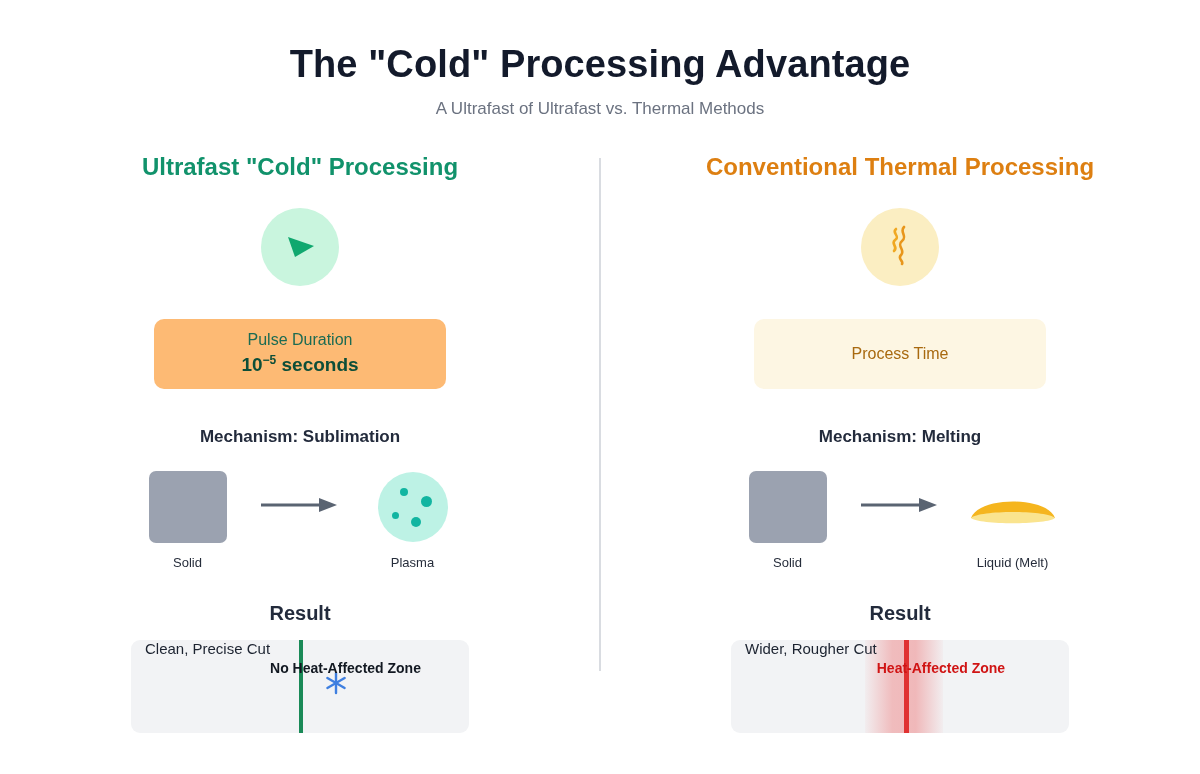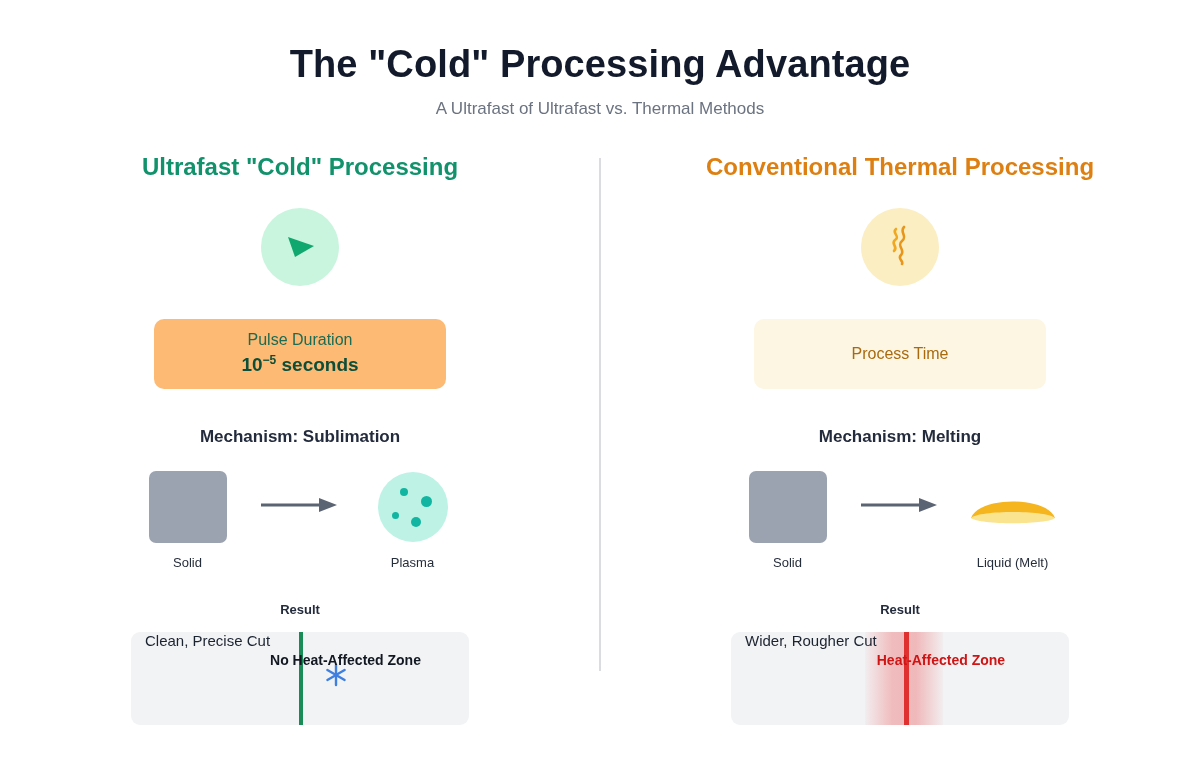--- a/index.html
+++ b/index.html
@@ -175,21 +175,21 @@
     width: 110px;
     height: 78px;
     display: flex;
     align-items: center;
     justify-content: center;
   }
 
   
   .result-title {
     margin-top: 32px;
-    font-size: 13px;
+    font-size: 20px;
     font-weight: bold;
     color: #232b3c;
   }
   .result-panel {
     position: relative;
     margin-top: 15px;
     width: 338px;
     height: 93px;
     border-radius: 9px;
     background: #f2f3f5;

